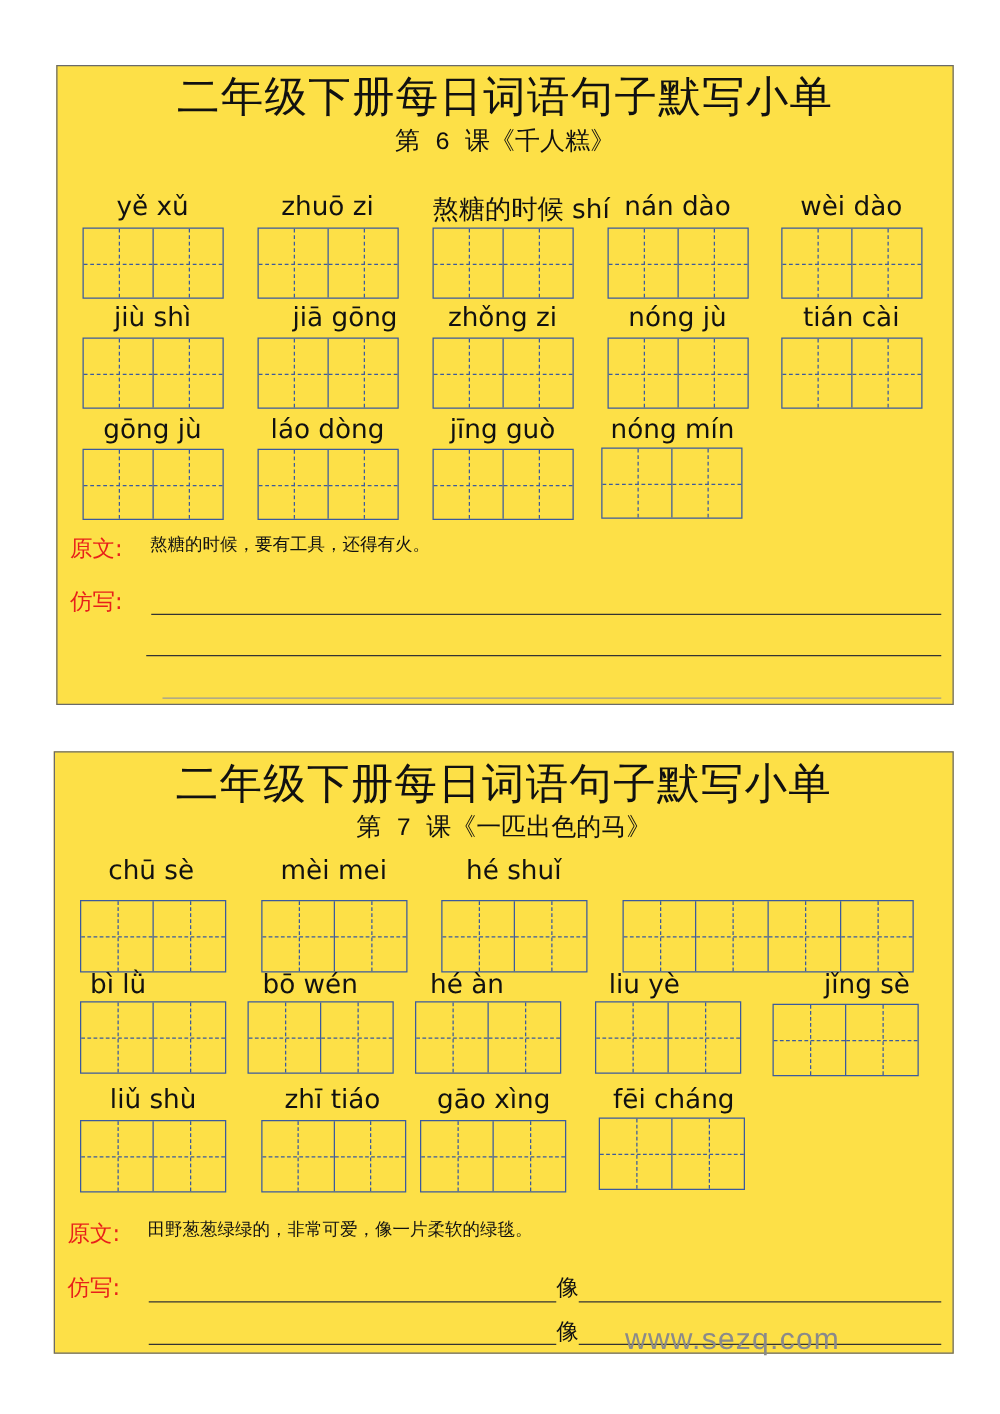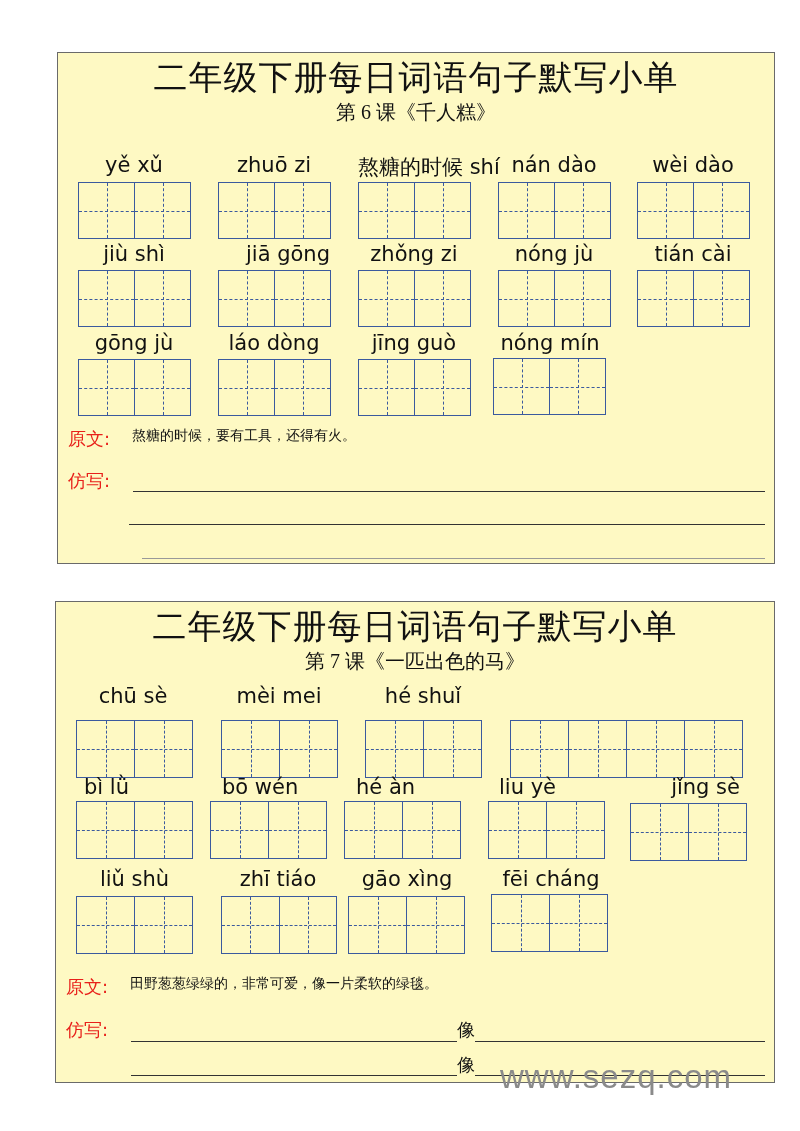--- a/index.html
+++ b/index.html
@@ -1,37 +1,37 @@
 <!DOCTYPE html>
 <html><head>
 <meta charset="utf-8">
 <style>
   html, body { margin:0; padding:0; background:#ffffff; }
   body { width:800px; height:1131px; position:relative; overflow:hidden;
          font-family:"DejaVu Sans", sans-serif; color:#111; }
-  .panel { position:absolute; border:1.5px solid #6a6a6a; background:#fef9c3; box-sizing:border-box;margin-left:12px; }
+  .panel { position:absolute; border:1.5px solid #6a6a6a; background:#fde047; box-sizing:border-box; }
   .title { position:absolute; left:0; right:0; text-align:center;
            font-family:"DejaVu Sans", sans-serif; font-size:34px; letter-spacing:1px; color:#111; }
   .subtitle { position:absolute; left:0; right:0; text-align:center;
-              font-family:Liberation Serif, serif; font-size:20px; color:#111; }
+              font-family:Liberation Mono, monospace; font-size:20px; color:#111; }
   .py { position:absolute; font-family:"DejaVu Sans", sans-serif; font-size:21px; color:#111;
         white-space:nowrap; text-align:center; }
   .grid { position:absolute; display:flex; border:1.5px solid #3b5a9e; box-sizing:border-box; }
   .cell { flex:1; position:relative; border-right:1.5px solid #3b5a9e; }
   .cell:last-child { border-right:none; }
   .cell::before { content:""; position:absolute; left:50%; top:0; bottom:0;
                   border-left:1.5px dashed #3b5a9e; }
   .cell::after { content:""; position:absolute; top:50%; left:0; right:0;
                  border-top:1.5px dashed #3b5a9e; }
   .label { position:absolute; font-size:18px; color:#e8201a; white-space:nowrap; }
   .orig { position:absolute; font-family:"DejaVu Serif", serif; font-size:14px; color:#111; white-space:nowrap; }
   .line { position:absolute; height:0; border-top:1.5px solid #333; }
   .line.light { border-top:1.5px solid #999; }
   .xiang { position:absolute; font-size:18px; color:#111; }
-  .watermark { position:absolute; font-family:"Liberation Sans", sans-serif; font-size:33px;
+  .watermark { position:absolute; font-family:"Liberation Sans", sans-serif; font-size:24px;
                color:#8a8a8a; letter-spacing:1px; }
 </style>
 </head>
 <body>
 
 <div class="panel" style="left:45px; top:52px; width:718px; height:512px;">
   <div class="title" style="top:2px;">二年级下册每日词语句子默写小单</div>
   <div class="subtitle" style="top:46px;">第 6 课《千人糕》</div>
 
   <div class="py" style="left:20px; top:100px; width:112px;">yě  xǔ</div>

